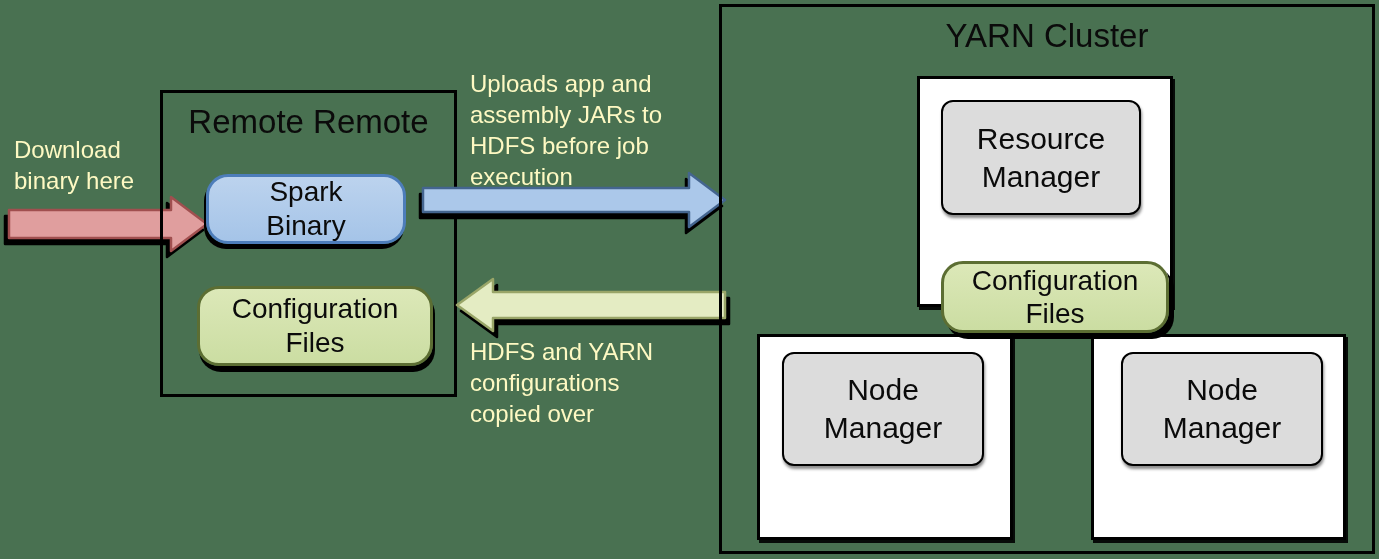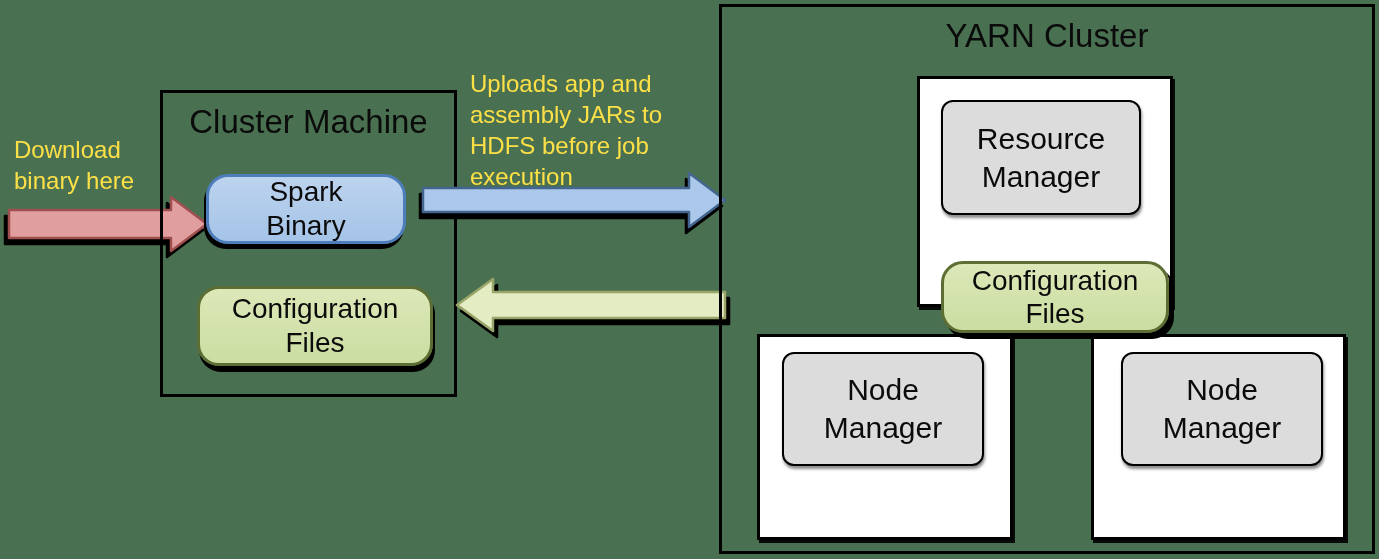--- a/index.html
+++ b/index.html
@@ -6,21 +6,21 @@
   html, body { width: 1379px; height: 559px; background: #497151; overflow: hidden; }
   body { font-family: "Liberation Sans", sans-serif; color: #0b0b0b; }
 
   .canvas {
     position: relative;
     width: 1379px;
     height: 559px;
     background: #497151;
   }
 
-  .txt { position: absolute; white-space: pre-line; line-height: 31px; font-size: 24px; color: #fde047; }
+  .txt { position: absolute; white-space: pre-line; line-height: 31px; font-size: 24px; color: #fef9c3; }
 
   
   .outline-box { position: absolute; border: 3px solid #000; background: transparent; }
   .outline-box .box-title { display: block; text-align: center; padding-top: 10px; font-size: 33px; color: #0b0b0b; }
 
   
   .node {
     position: absolute; display: flex; align-items: center; justify-content: center;
     text-align: center; white-space: pre-line; border-radius: 22px;
   }
@@ -62,21 +62,21 @@
 <div class="canvas">
 
   <div class="txt" style="left:14px; top:134px; width:180px;">Download
 binary here</div>
 
   <svg class="arrow-svg arrow-download" style="left:8px; top:196px;" width="202" height="56" viewBox="0 0 202 56">
     <polygon points="1,14 163,14 163,1 199,28 163,55 163,42 1,42" stroke-width="2.5" stroke-linejoin="round" fill="#e09e9e" stroke="#a04f4f"></polygon>
   </svg>
 
   <div class="outline-box" style="left:160px; top:90px; width:297px; height:307px;">
-    <span class="box-title">Cluster Machine</span>
+    <span class="box-title">Remote Remote</span>
   </div>
 
   <div class="node node-blue" style="left:206px; top:174px; width:200px; height:70px;">Spark
 Binary</div>
 
   <div class="node node-green shadow-dl" style="left:197px; top:286px; width:236px; height:80px;">Configuration
 Files</div>
 
   <div class="txt" style="left:470px; top:68px; width:230px;">Uploads app and
 assembly JARs to
@@ -84,20 +84,23 @@
 execution</div>
 
   <svg class="arrow-svg arrow-upload" style="left:422px; top:172px;" width="306" height="56" viewBox="0 0 306 56">
     <polygon points="1,16 267,16 267,1 303,28 267,55 267,40 1,40" stroke-width="2.5" stroke-linejoin="round" fill="#abc8ea" stroke="#44658f"></polygon>
   </svg>
 
   <svg class="arrow-svg arrow-copy" style="left:454px; top:278px;" width="272" height="54" viewBox="0 0 272 54">
     <polygon points="271,14 39,14 39,1 3,27 39,53 39,40 271,40" stroke-width="2.5" stroke-linejoin="round" fill="#e4ecc3" stroke="#99a568"></polygon>
   </svg>
 
+  <div class="txt" style="left:470px; top:336px; width:210px;">HDFS and YARN
+configurations
+copied over</div>
 
   <div class="outline-box" style="left:719px; top:4px; width:656px; height:550px;">
     <span class="box-title">YARN Cluster</span>
   </div>
 
   <div class="white-box" style="left:917px; top:76px; width:256px; height:231px;"></div>
   <div class="node node-gray" style="left:941px; top:100px; width:200px; height:115px;">Resource
 Manager</div>
 
   <div class="white-box" style="left:757px; top:334px; width:256px; height:206px;"></div>

